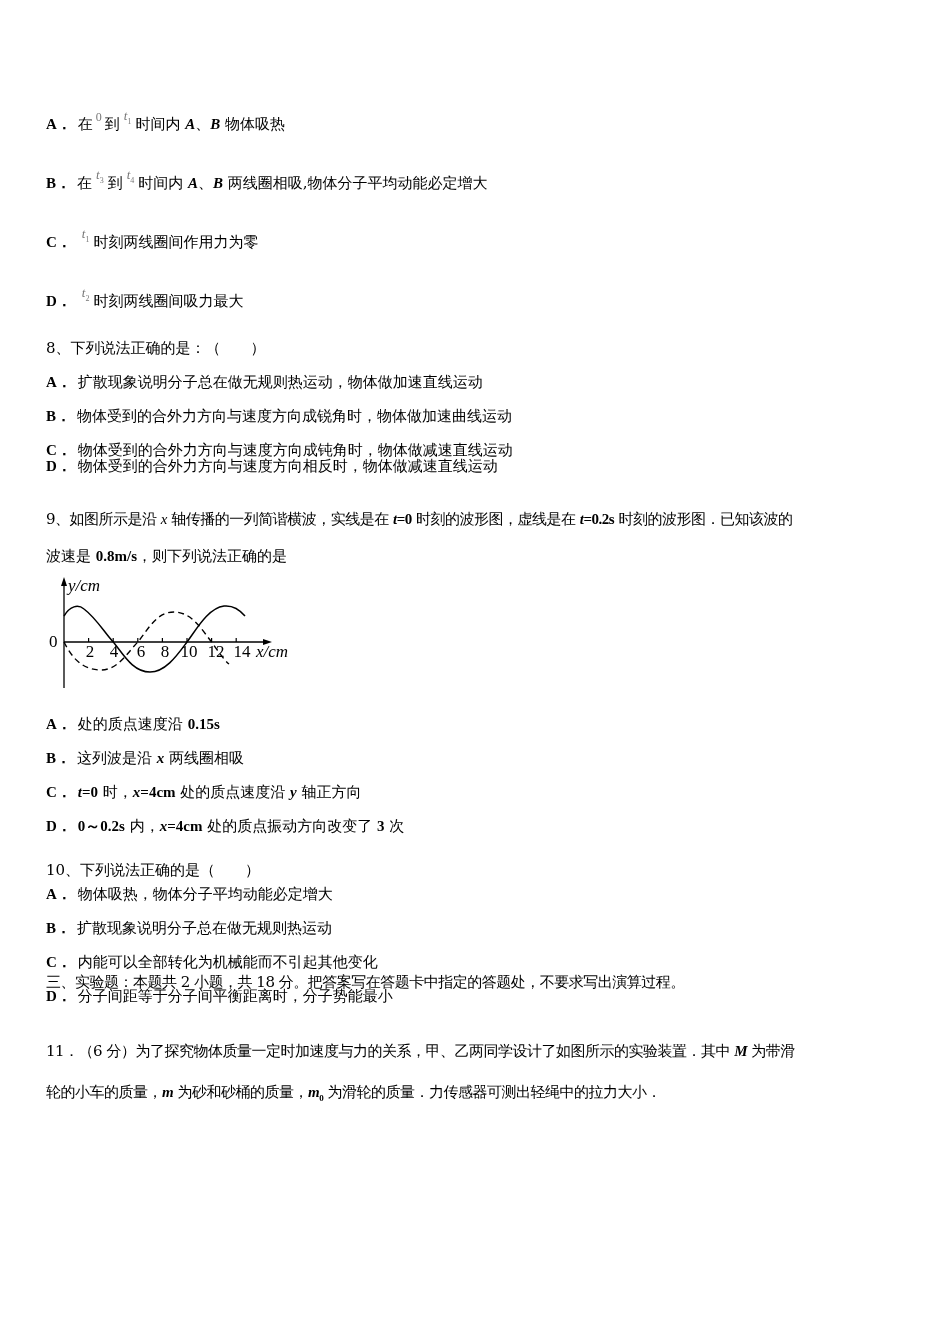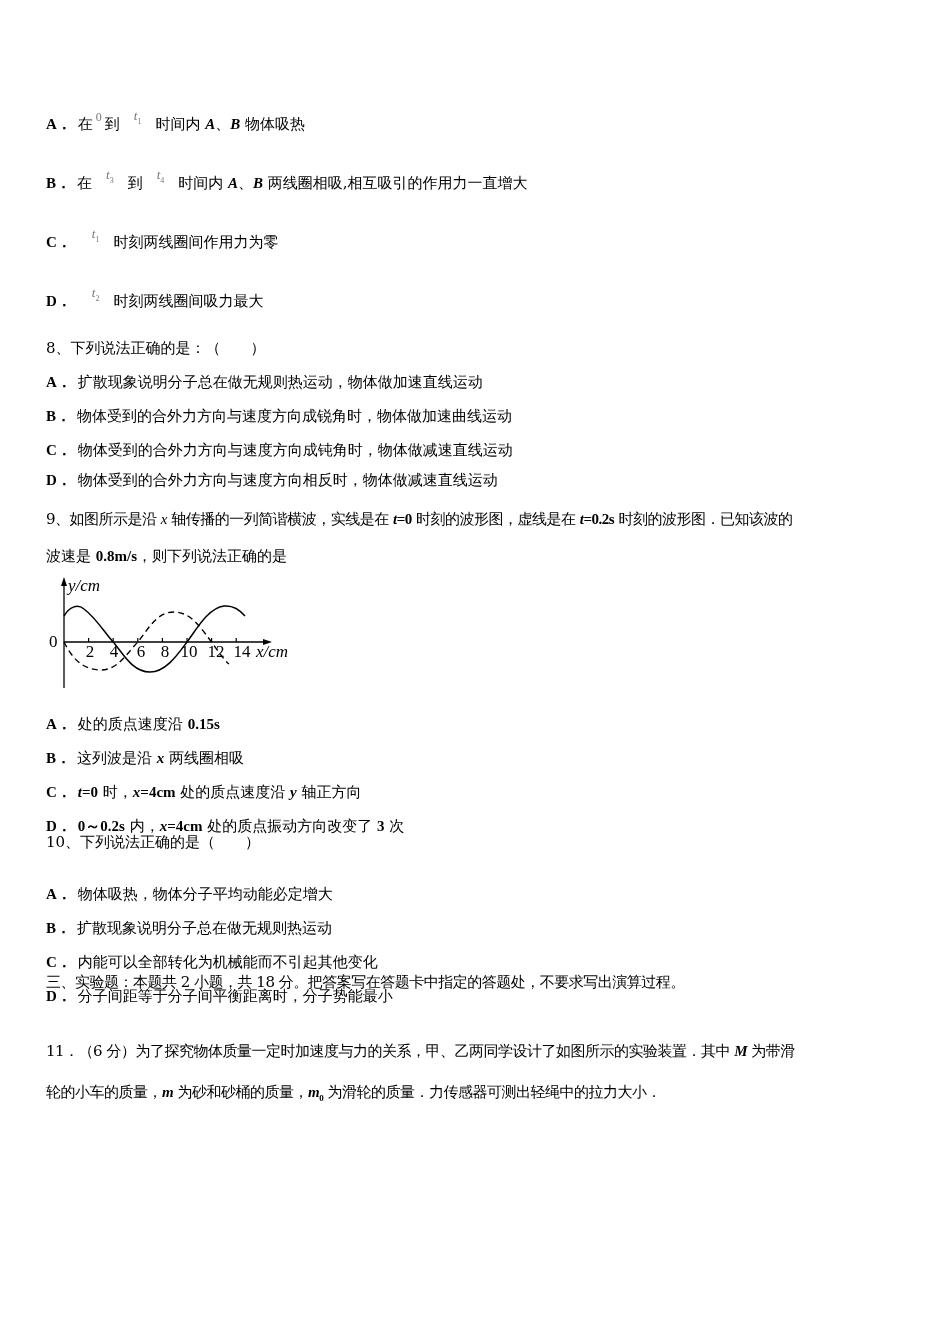--- a/index.html
+++ b/index.html
@@ -4,50 +4,50 @@
 <style>
   html, body { margin: 0; padding: 0; background: #ffffff; }
   body { width: 950px; height: 1344px; position: relative; overflow: hidden;
          font-family: "DejaVu Serif", "Liberation Serif", serif; color: #000; }
   .line { position: absolute; left: 46px; font-size: 15px; white-space: nowrap; line-height: 20px; }
   .opt-label { font-family: "Liberation Serif", serif; font-weight: bold; margin-right: 6px; }
   .b { font-family: "Liberation Serif", serif; font-weight: bold; }
   .bi { font-family: "Liberation Serif", serif; font-weight: bold; font-style: italic; }
   .i { font-family: "Liberation Serif", serif; font-style: italic; }
   .sup-var { font-family: "Liberation Serif", serif; font-style: italic; color: #777; font-size: 13px;
-             position: relative; top: -9px; margin: 0 14px; }
+             position: relative; top: -9px; margin: 0 4px; }
   .sup-var sub { font-size: 8px; font-style: normal; }
   .sup-zero { font-family: "Liberation Serif", serif; color: #777; font-size: 12px; position: relative; top: -8px; margin: 0 3px; }
   .graph { position: absolute; left: 44px; top: 574px; width: 262px; height: 120px; }
   .condensed { letter-spacing: -0.5px; }
 </style>
 </head>
 <body>
 
 <div class="line" style="top:114px">
   <span class="opt-label">A．</span><span>在</span><span class="sup-zero">0</span><span>到</span><span class="sup-var"><span>t</span><sub>1</sub></span><span>时间内 </span><span class="bi">A</span><span>、</span><span class="bi">B</span><span> 物体吸热</span>
 </div>
 
 <div class="line" style="top:173px">
-  <span class="opt-label">B．</span><span>在</span><span class="sup-var"><span>t</span><sub>3</sub></span><span>到</span><span class="sup-var"><span>t</span><sub>4</sub></span><span>时间内 </span><span class="bi">A</span><span>、</span><span class="bi">B</span><span> 两线圈相吸,相互吸引的作用力一直增大</span>
+  <span class="opt-label">B．</span><span>在</span><span class="sup-var"><span>t</span><sub>3</sub></span><span>到</span><span class="sup-var"><span>t</span><sub>4</sub></span><span>时间内 </span><span class="bi">A</span><span>、</span><span class="bi">B</span><span> 两线圈相吸,物体分子平均动能必定增大</span>
 </div>
 
 <div class="line" style="top:232px">
   <span class="opt-label">C．</span><span class="sup-var"><span>t</span><sub>1</sub></span><span>时刻两线圈间作用力为零</span>
 </div>
 
 <div class="line" style="top:291px">
   <span class="opt-label">D．</span><span class="sup-var"><span>t</span><sub>2</sub></span><span>时刻两线圈间吸力最大</span>
 </div>
 
 <div class="line" style="top:338px">8、下列说法正确的是：（　　）</div>
 <div class="line" style="top:372px"><span class="opt-label">A．</span><span>扩散现象说明分子总在做无规则热运动，物体做加速直线运动</span></div>
 <div class="line" style="top:406px"><span class="opt-label">B．</span><span>物体受到的合外力方向与速度方向成锐角时，物体做加速曲线运动</span></div>
 <div class="line" style="top:440px"><span class="opt-label">C．</span><span>物体受到的合外力方向与速度方向成钝角时，物体做减速直线运动</span></div>
-<div class="line" style="top:470px"><span class="opt-label">D．</span><span>物体受到的合外力方向与速度方向相反时，物体做减速直线运动</span></div>
+<div class="line" style="top:456px"><span class="opt-label">D．</span><span>物体受到的合外力方向与速度方向相反时，物体做减速直线运动</span></div>
 
 <div class="line condensed" style="top:509px">
   <span>9、如图所示是沿 </span><span class="i">x</span><span> 轴传播的一列简谐横波，实线是在 </span><span class="bi">t</span><span class="b">=0</span><span> 时刻的波形图，虚线是在 </span><span class="bi">t</span><span class="b">=0.2s</span><span> 时刻的波形图．已知该波的</span>
 </div>
 <div class="line" style="top:546px">
   <span>波速是 </span><span class="b">0.8m/s</span><span>，则下列说法正确的是</span>
 </div>
 
 <div class="graph">
   <svg width="262" height="120" viewBox="0 0 262 120" xmlns="http://www.w3.org/2000/svg">
@@ -92,21 +92,21 @@
 <div class="line" style="top:748px">
   <span class="opt-label">B．</span><span>这列波是沿 </span><span class="bi">x</span><span> 两线圈相吸</span>
 </div>
 <div class="line" style="top:782px">
   <span class="opt-label">C．</span><span class="bi">t</span><span class="b">=0</span><span> 时，</span><span class="bi">x</span><span class="b">=4cm</span><span> 处的质点速度沿 </span><span class="bi">y</span><span> 轴正方向</span>
 </div>
 <div class="line" style="top:816px">
   <span class="opt-label">D．</span><span class="b">0～0.2s</span><span> 内，</span><span class="bi">x</span><span class="b">=4cm</span><span> 处的质点振动方向改变了 </span><span class="b">3</span><span> 次</span>
 </div>
 
-<div class="line" style="top:832px">10、下列说法正确的是（　　）</div>
+<div class="line" style="top:860px">10、下列说法正确的是（　　）</div>
 <div class="line" style="top:884px"><span class="opt-label">A．</span><span>物体吸热，物体分子平均动能必定增大</span></div>
 <div class="line" style="top:918px"><span class="opt-label">B．</span><span>扩散现象说明分子总在做无规则热运动</span></div>
 <div class="line" style="top:952px"><span class="opt-label">C．</span><span>内能可以全部转化为机械能而不引起其他变化</span></div>
 <div class="line" style="top:986px"><span class="opt-label">D．</span><span>分子间距等于分子间平衡距离时，分子势能最小</span></div>
 
 <div class="line condensed" style="top:972px">三、实验题：本题共 2 小题，共 18 分。把答案写在答题卡中指定的答题处，不要求写出演算过程。</div>
 
 <div class="line condensed" style="top:1041px">
   <span>11．（6 分）为了探究物体质量一定时加速度与力的关系，甲、乙两同学设计了如图所示的实验装置．其中 </span><span class="bi">M</span><span> 为带滑</span>
 </div>

